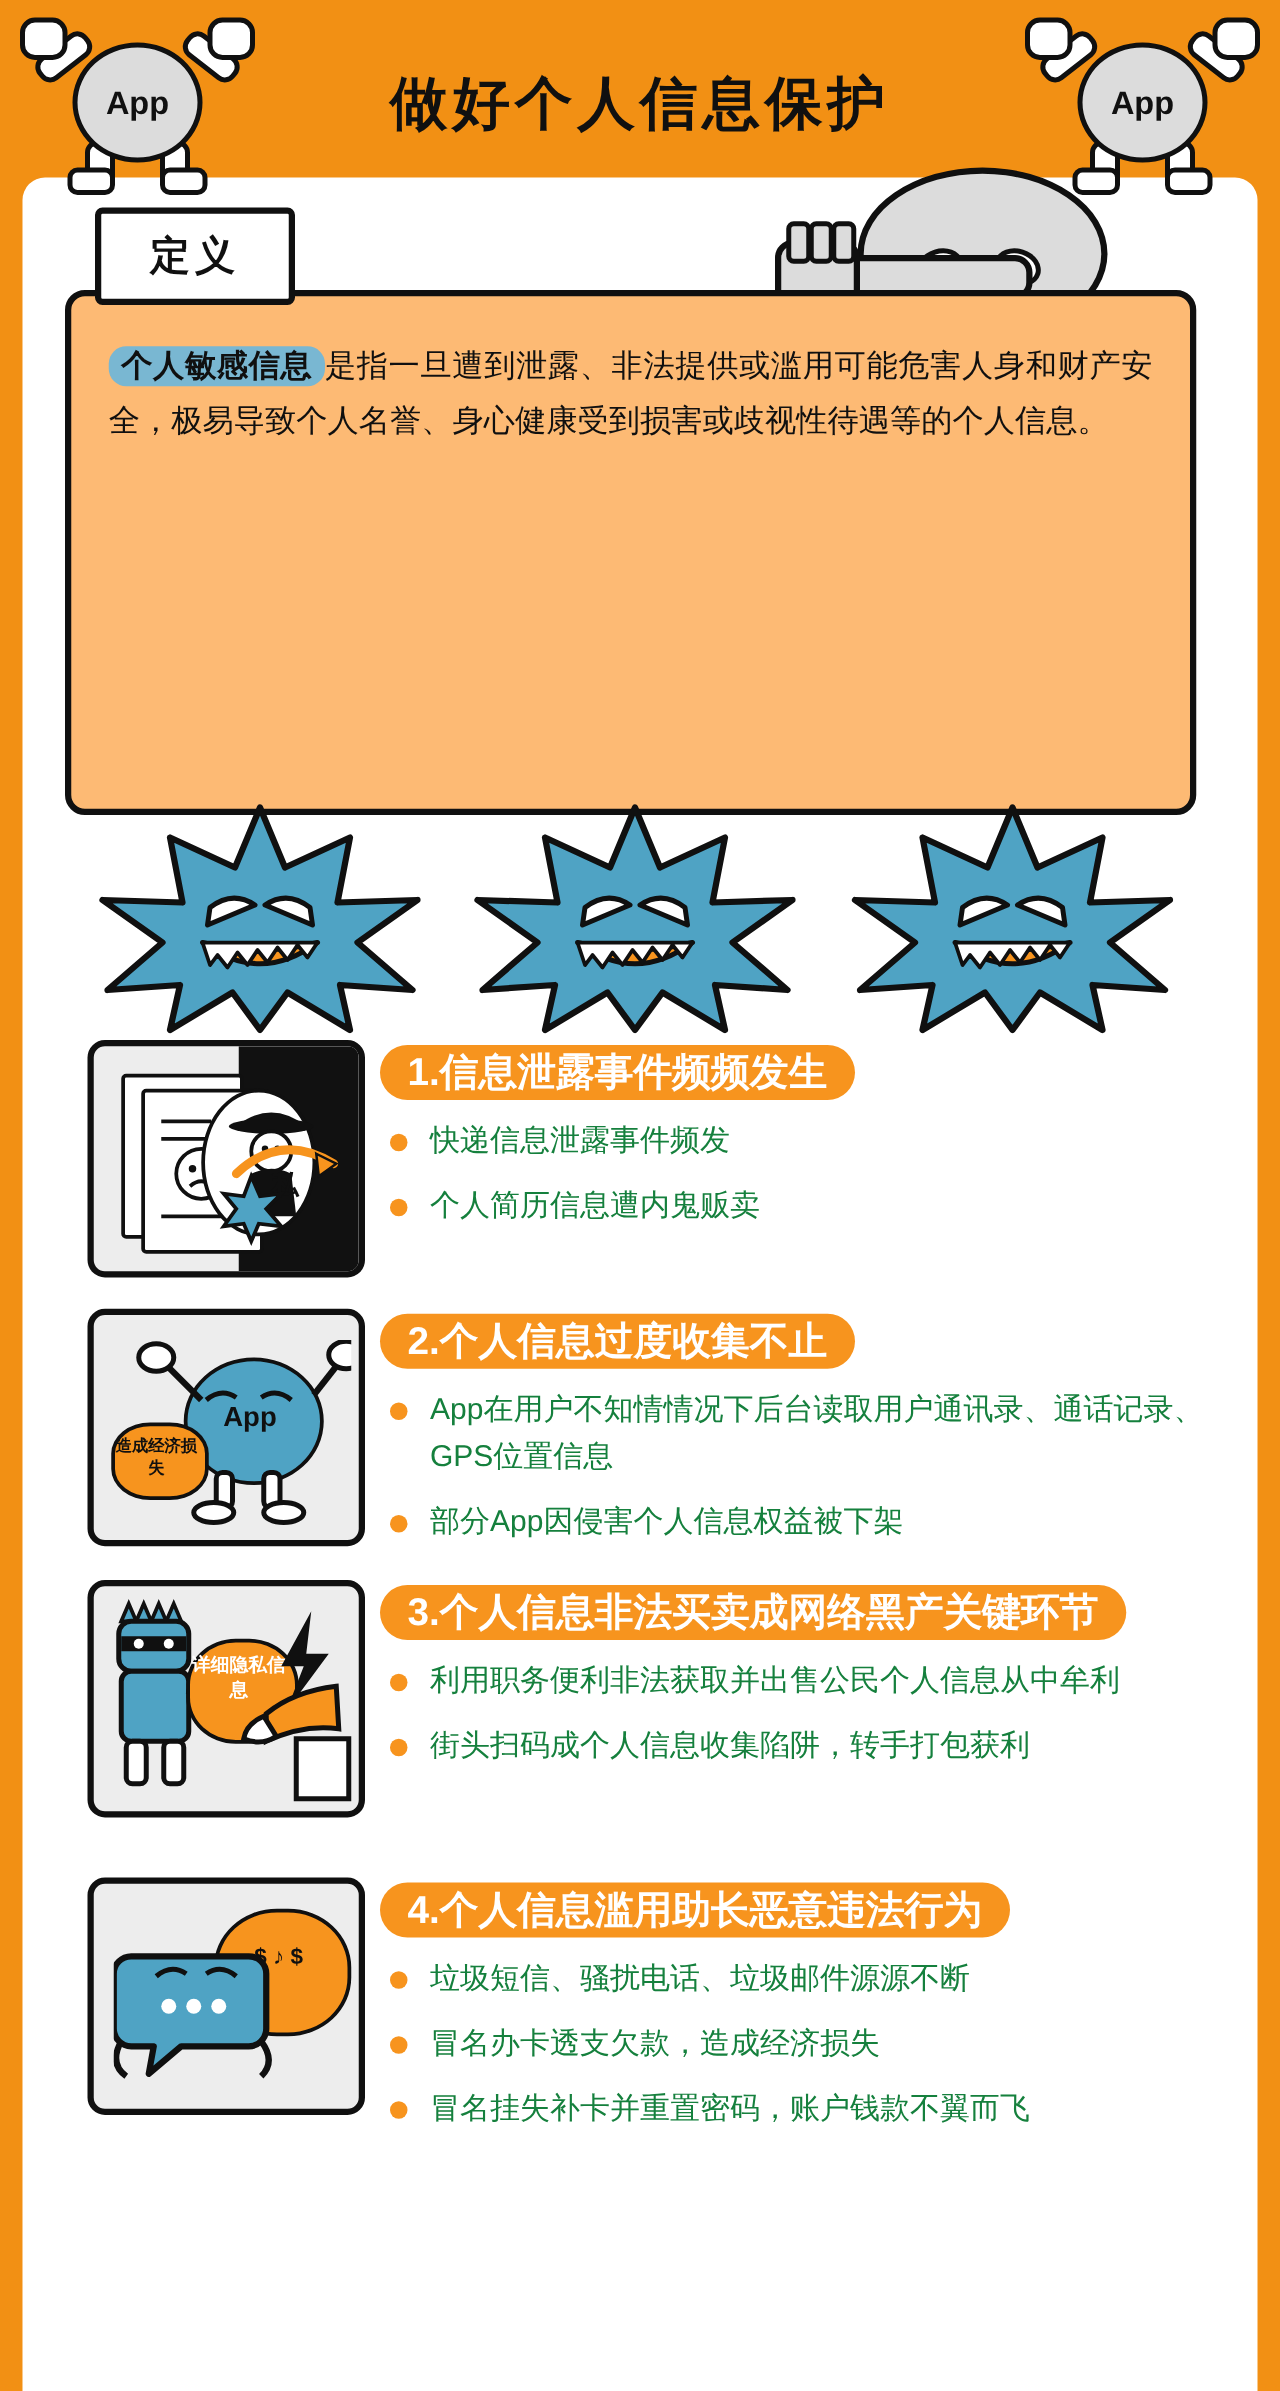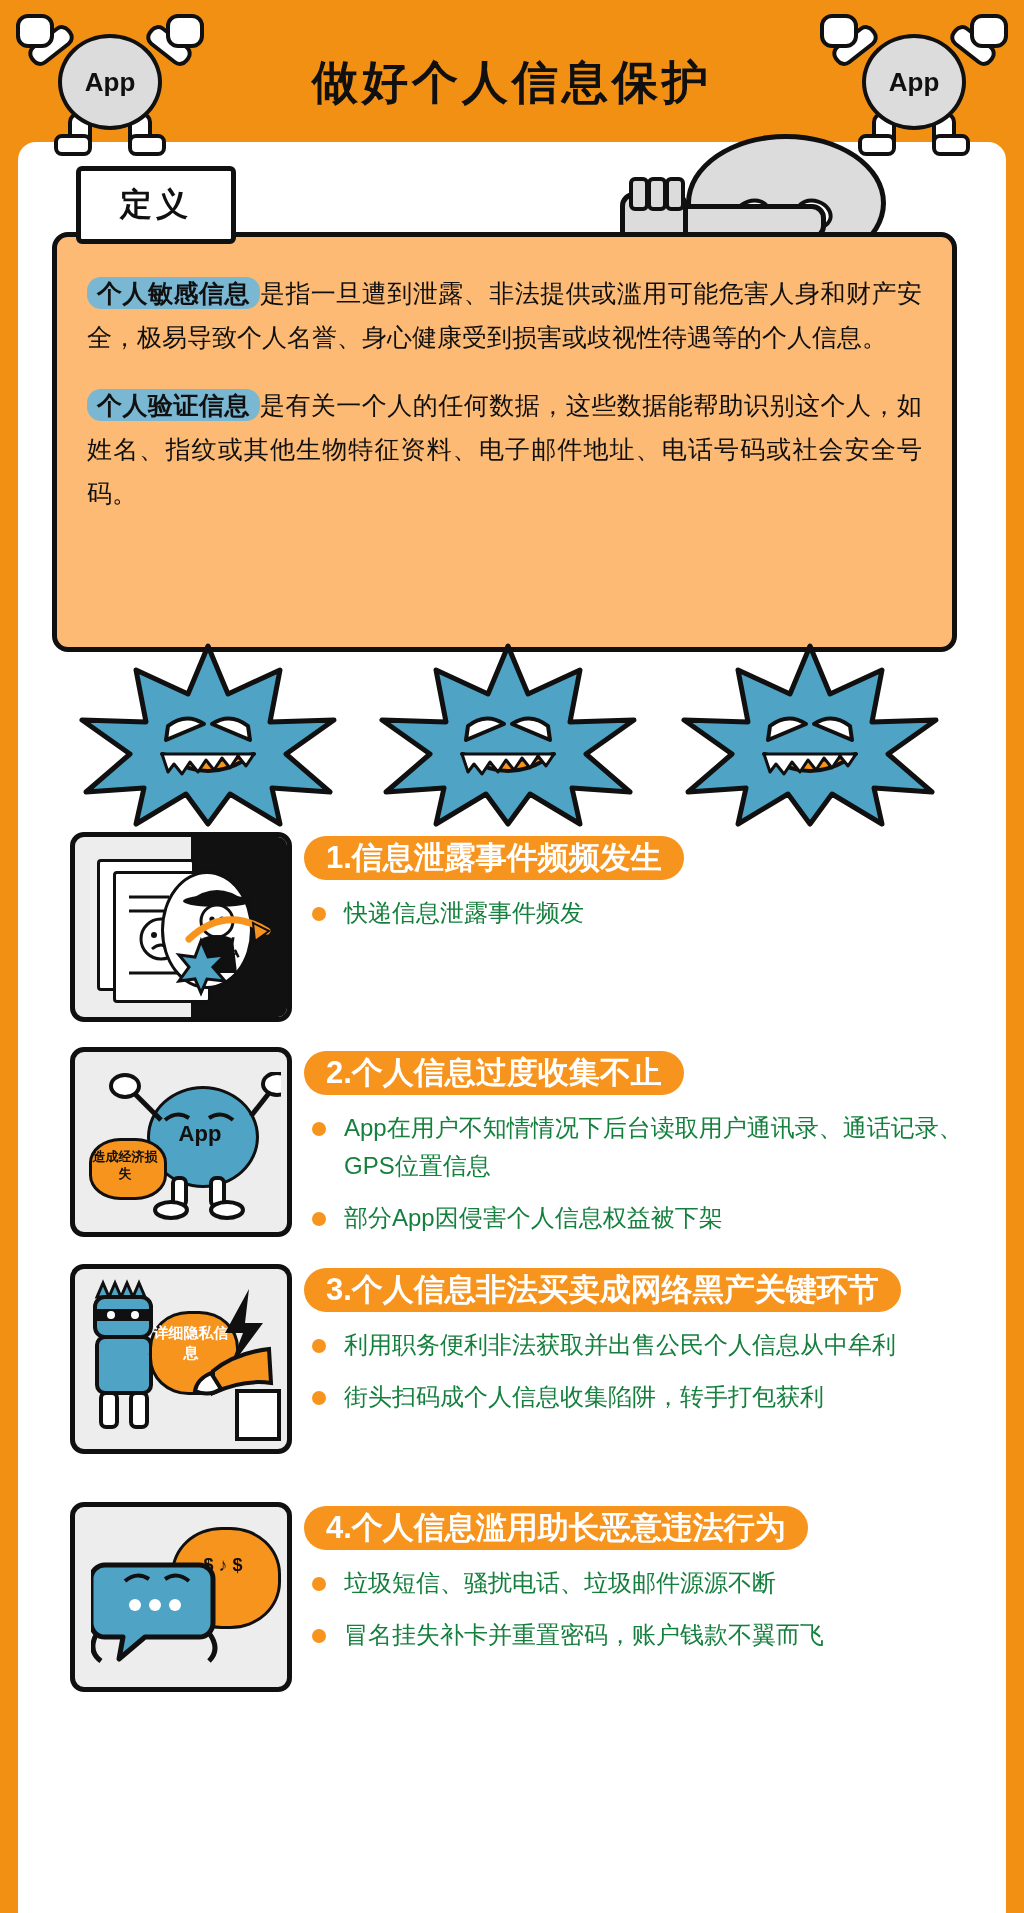--- a/index.html
+++ b/index.html
@@ -222,23 +222,20 @@
       <div class="peek-finger" style="left:40px"></div>
     </div>
   </div>
 
   <div class="def-label">定义</div>
   <div class="def-tail"></div>
 
   <div class="def-box">
     <div class="def-para">
       <span class="hl">个人敏感信息</span><span>是指一旦遭到泄露、非法提供或滥用可能危害人身和财产安全，极易导致个人名誉、身心健康受到损害或歧视性待遇等的个人信息。</span>
-    </div>
-    <div class="def-para">
-      <span class="hl">个人验证信息</span><span>是有关一个人的任何数据，这些数据能帮助识别这个人，如姓名、指纹或其他生物特征资料、电子邮件地址、电话号码或社会安全号码。</span>
     </div>
   </div>
 
   <div class="spikes">
     <div class="spike-wrap s1">
       <svg width="300" height="185" viewBox="0 0 300 185">
         <polygon points="150,4 170,52 222,28 212,80 276,78 228,112 272,150 214,146 222,182 172,152 150,182 128,152 78,182 86,146 28,150 72,112 24,78 88,80 78,28 130,52" fill="#4FA3C4" stroke="#101010" stroke-width="5" stroke-linejoin="round"></polygon>
         <path d="M110 84 q18 -14 36 -2 l-38 16 z" fill="#fff" stroke="#101010" stroke-width="4" stroke-linejoin="round"></path>
         <path d="M190 84 q-18 -14 -36 -2 l38 16 z" fill="#fff" stroke="#101010" stroke-width="4" stroke-linejoin="round"></path>
         <path d="M104 112 q46 34 92 0 q-46 12 -92 0 z" fill="#F7941E" stroke="#101010" stroke-width="4" stroke-linejoin="round"></path>
@@ -293,20 +290,21 @@
         <path d="M70 24 l16 8 -14 10 z" fill="#F7941E" stroke="#101010" stroke-width="2"></path>
         <text x="34" y="56" font-size="22" font-weight="bold" fill="#101010">私</text>
       </svg>
       <svg style="position:absolute;left:96px;top:100px;" width="60" height="60" viewBox="0 0 60 60">
         <polygon points="30,4 37,20 54,18 42,30 54,44 36,42 30,56 24,42 8,44 18,30 8,18 24,20" fill="#4FA3C4" stroke="#101010" stroke-width="3"></polygon>
       </svg>
     </div>
     <div class="sec-head">1.信息泄露事件频频发生</div>
     <div class="bullets">
       <div class="bullet">快递信息泄露事件频发</div>
+      <div class="bullet">个人简历信息遭内鬼贩卖</div>
     </div>
   </div>
 
   <div class="section" style="top:905px;">
     <div class="thumb">
       <div class="blue-bubble" style="left:72px;top:34px;width:106px;height:96px;"></div>
       <div class="bubble-text" style="left:72px;top:72px;width:106px;font-size:22px;">App</div>
       <svg style="position:absolute;left:26px;top:20px;" width="180" height="150" viewBox="0 0 180 150">
         <path d="M60 48 L30 18" stroke="#101010" stroke-width="5" fill="none"></path>
         <path d="M150 44 L172 16" stroke="#101010" stroke-width="5" fill="none"></path>
@@ -369,17 +367,18 @@
           <circle cx="84" cy="58" r="6" fill="#fff"></circle>
         <path d="M34 34 q12 -10 24 -2" fill="none" stroke="#101010" stroke-width="4"></path>
         <path d="M98 34 q-12 -10 -24 -2" fill="none" stroke="#101010" stroke-width="4"></path>
         <path d="M6 86 q-10 18 4 28" fill="none" stroke="#101010" stroke-width="5"></path>
         <path d="M118 86 q12 16 0 28" fill="none" stroke="#101010" stroke-width="5"></path>
       </svg>
     </div>
     <div class="sec-head">4.个人信息滥用助长恶意违法行为</div>
     <div class="bullets">
       <div class="bullet">垃圾短信、骚扰电话、垃圾邮件源源不断</div>
+      <div class="bullet">冒名办卡透支欠款，造成经济损失</div>
       <div class="bullet">冒名挂失补卡并重置密码，账户钱款不翼而飞</div>
     </div>
   </div>
 
 </div>
 
 </body></html>

